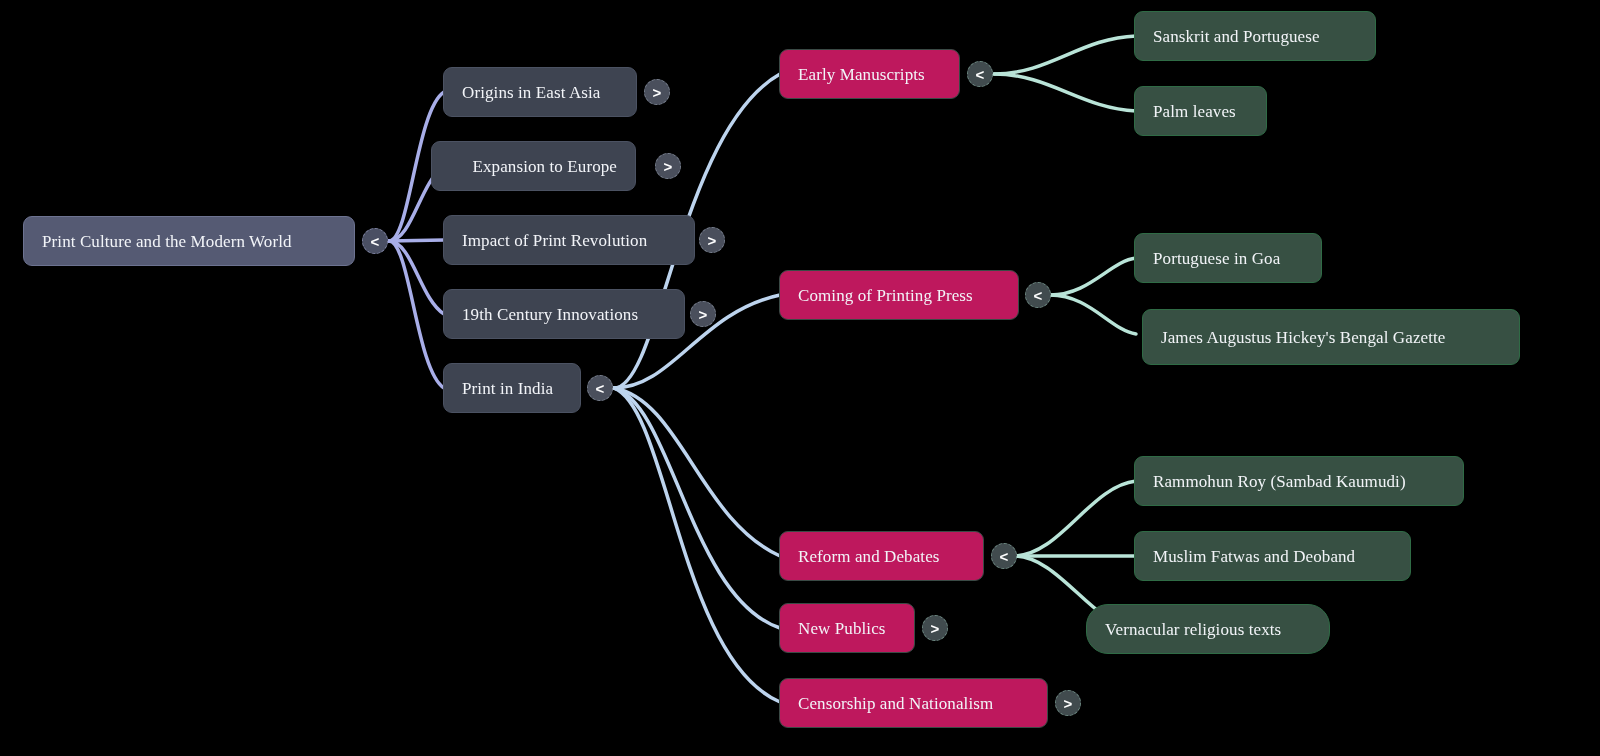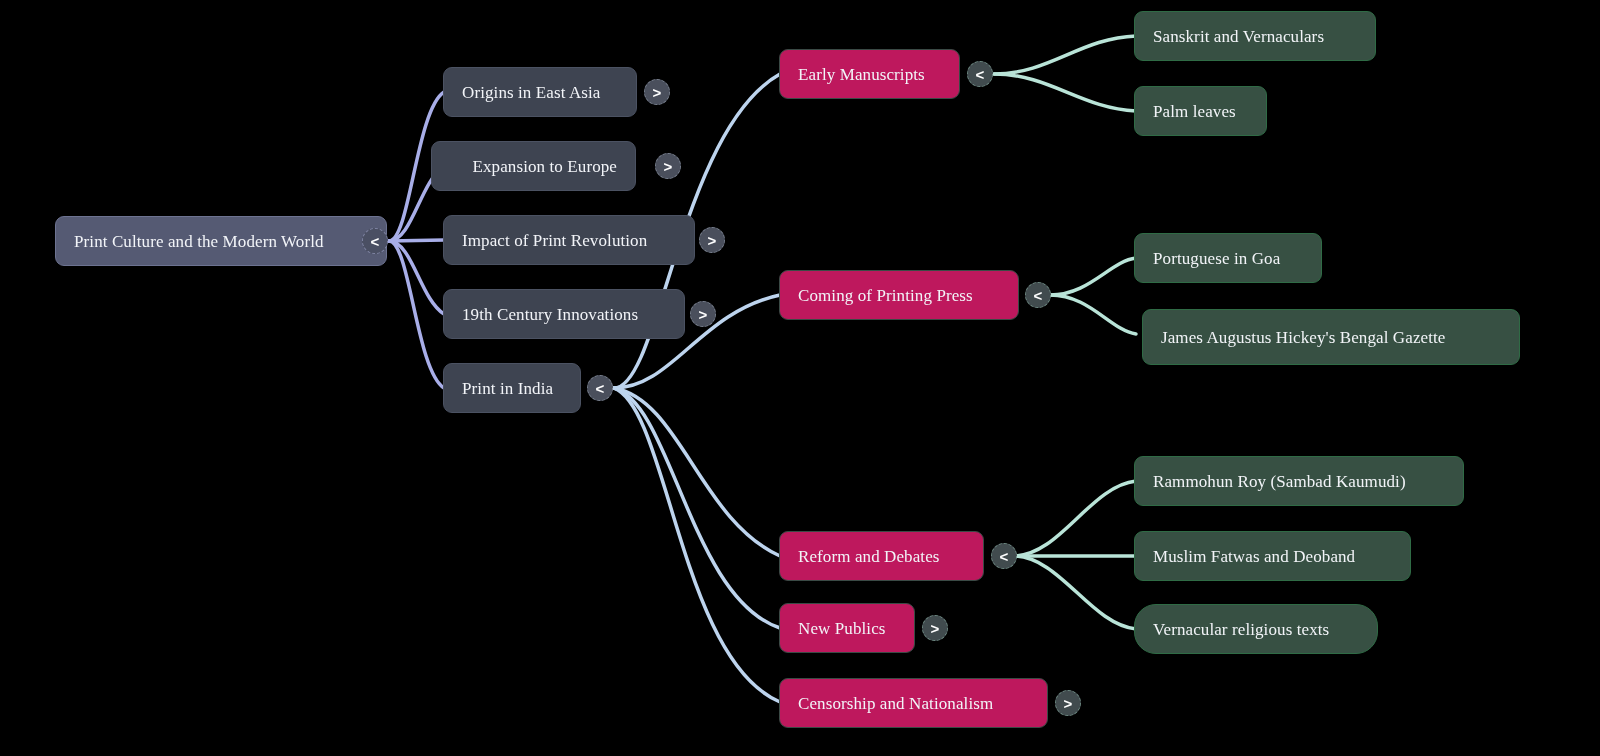--- a/index.html
+++ b/index.html
@@ -106,21 +106,21 @@
       <path d="M 994 74 C 1050 74 1080 38 1136 36"></path>
       <path d="M 994 74 C 1050 74 1080 108 1136 111"></path>
       <path d="M 1050 295 C 1090 295 1110 261 1136 258"></path>
       <path d="M 1050 295 C 1090 295 1110 330 1136 334"></path>
       <path d="M 1013 556 C 1060 556 1090 486 1136 481"></path>
       <path d="M 1013 556 L 1136 556"></path>
       <path d="M 1013 556 C 1060 556 1090 624 1136 629"></path>
     </g>
   </svg>
 
-  <div class="node root" style="left:23px; top:216px; width:332px; height:50px;margin-left:32px;">
+  <div class="node root" style="left:23px; top:216px; width:332px; height:50px;">
     <span>Print Culture and the Modern World</span>
   </div>
   <div class="badge root-badge" style="left:362px; top:228px;">
     <span>&lt;</span>
   </div>
 
   <div class="node lvl1" style="left:443px; top:67px; width:194px; height:50px;">
     <span>Origins in East Asia</span>
   </div>
   <div class="badge" style="left:644px; top:79px;">
@@ -184,21 +184,21 @@
   </div>
 
   <div class="node lvl2" style="left:779px; top:678px; width:269px; height:50px;">
     <span>Censorship and Nationalism</span>
   </div>
   <div class="badge green" style="left:1055px; top:690px;">
     <span>&gt;</span>
   </div>
 
   <div class="node lvl3" style="left:1134px; top:11px; width:242px; height:50px;">
-    <span>Sanskrit and Vernaculars</span>
+    <span>Sanskrit and Portuguese</span>
   </div>
 
   <div class="node lvl3" style="left:1134px; top:233px; width:188px; height:50px;">
     <span>Portuguese in Goa</span>
   </div>
 
   <div class="node lvl3" style="left:1134px; top:86px; width:133px; height:50px;">
     <span>Palm leaves</span>
   </div>
 
@@ -207,17 +207,17 @@
   </div>
 
   <div class="node lvl3" style="left:1134px; top:456px; width:330px; height:50px;">
     <span>Rammohun Roy (Sambad Kaumudi)</span>
   </div>
 
   <div class="node lvl3" style="left:1134px; top:531px; width:277px; height:50px;">
     <span>Muslim Fatwas and Deoband</span>
   </div>
 
-  <div class="node lvl3" style="left:1134px; top:604px; width:244px; height:50px;border-radius:22px;">
+  <div class="node lvl3" style="left:1086px; top:604px; width:244px; height:50px;border-radius:22px;">
     <span>Vernacular religious texts</span>
   </div>
 
 </div>
 
 </body></html>

